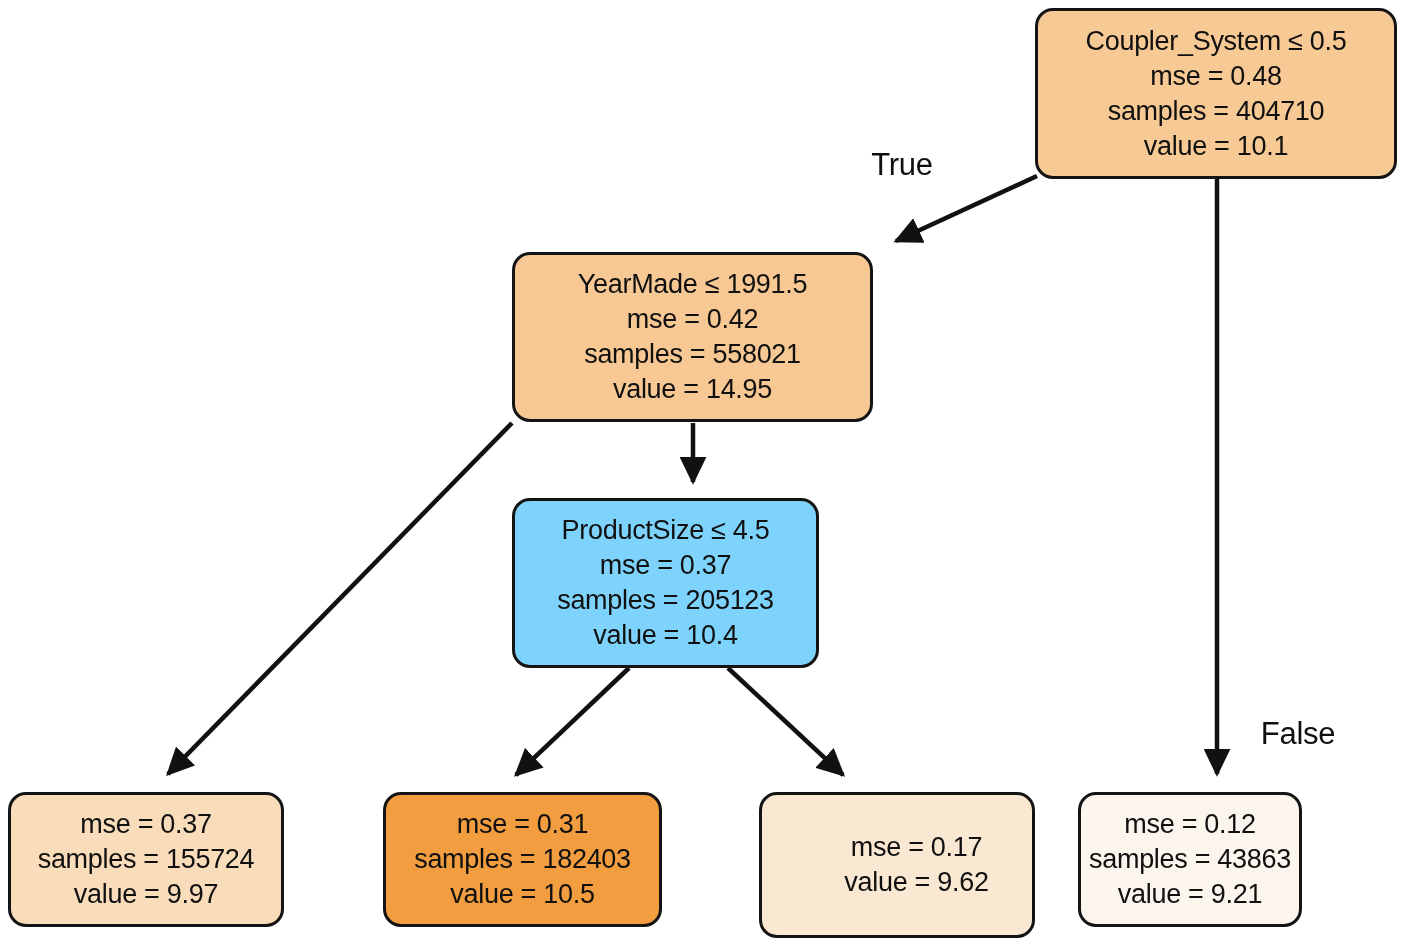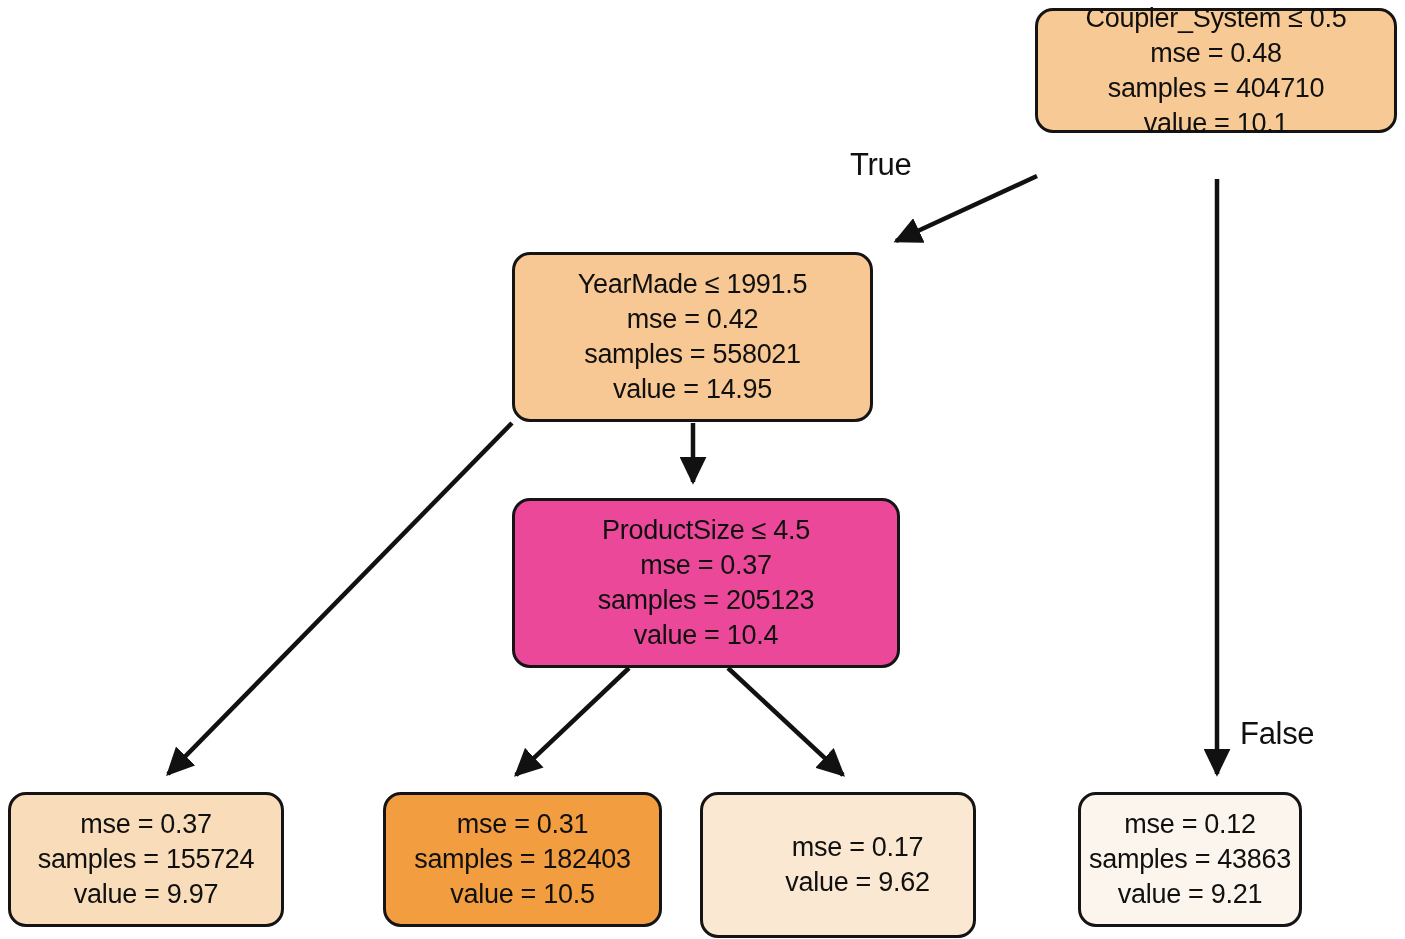--- a/index.html
+++ b/index.html
@@ -38,21 +38,21 @@
   .node .line {
     font-size: 27px;
     line-height: 35px;
     white-space: nowrap;
     letter-spacing: -0.3px;
   }
   .edge-label {
     position: absolute;
     font-size: 31px;
     color: #101010;
-    text-align: left;
+    text-align: center;
     letter-spacing: -0.3px;
   }
 </style>
 </head>
 <body>
 
 <div class="canvas">
 
   <svg class="edges-svg" viewBox="0 0 1405 939" xmlns="http://www.w3.org/2000/svg">
     <defs>
@@ -64,54 +64,54 @@
     <line x1="1217" y1="179" x2="1217" y2="774" stroke="#111111" stroke-width="4.5" marker-end="url(#ah)"></line>
     <line x1="512" y1="423" x2="168" y2="774" stroke="#111111" stroke-width="4.5" marker-end="url(#ah)"></line>
     <line x1="693" y1="423" x2="693" y2="482" stroke="#111111" stroke-width="4.5" marker-end="url(#ah)"></line>
     <line x1="629" y1="668" x2="516" y2="775" stroke="#111111" stroke-width="4.5" marker-end="url(#ah)"></line>
     <line x1="728" y1="668" x2="843" y2="775" stroke="#111111" stroke-width="4.5" marker-end="url(#ah)"></line>
   </svg>
 
   <div class="edge-label" style="left:850px; top:147px; width:104px;">True</div>
   <div class="edge-label" style="left:1240px; top:716px; width:116px;">False</div>
 
-  <div class="node" style="left: 1035px; top: 8px; width: 362px; height: 125px; background: rgb(247, 201, 148);">
+  <div class="node" style="left: 1035px; top: 8px; width: 362px; height: 171px; background: rgb(247, 201, 148);">
     <div class="line">Coupler_System ≤ 0.5</div>
     <div class="line">mse = 0.48</div>
     <div class="line">samples = 404710</div>
     <div class="line">value = 10.1</div>
   </div>
 
   <div class="node" style="left: 512px; top: 252px; width: 361px; height: 170px; background: rgb(247, 200, 147);">
     <div class="line">YearMade ≤ 1991.5</div>
     <div class="line">mse = 0.42</div>
     <div class="line">samples = 558021</div>
     <div class="line">value = 14.95</div>
   </div>
 
-  <div class="node" style="left: 512px; top: 498px; width: 388px; height: 170px; background: #ec4899;">
+  <div class="node" style="left: 512px; top: 498px; width: 307px; height: 170px; background: #7dd3fc;">
     <div class="line">ProductSize ≤ 4.5</div>
     <div class="line">mse = 0.37</div>
     <div class="line">samples = 205123</div>
     <div class="line">value = 10.4</div>
   </div>
 
   <div class="node" style="left: 8px; top: 792px; width: 276px; height: 135px; background: rgb(249, 220, 185);">
     <div class="line">mse = 0.37</div>
     <div class="line">samples = 155724</div>
     <div class="line">value = 9.97</div>
   </div>
 
   <div class="node" style="left: 383px; top: 792px; width: 279px; height: 135px; background: rgb(241, 157, 64);">
     <div class="line">mse = 0.31</div>
     <div class="line">samples = 182403</div>
     <div class="line">value = 10.5</div>
   </div>
 
-  <div class="node" style="left: 700px; top: 792px; width: 276px; height: 146px; background: rgb(250, 232, 210); padding-left: 39px;">
+  <div class="node" style="left: 759px; top: 792px; width: 276px; height: 146px; background: rgb(250, 232, 210); padding-left: 39px;">
     <div class="line">mse = 0.17</div>
     <div class="line">value = 9.62</div>
   </div>
 
   <div class="node" style="left: 1078px; top: 792px; width: 224px; height: 135px; background: rgb(251, 245, 237);">
     <div class="line">mse = 0.12</div>
     <div class="line">samples = 43863</div>
     <div class="line">value = 9.21</div>
   </div>
 

